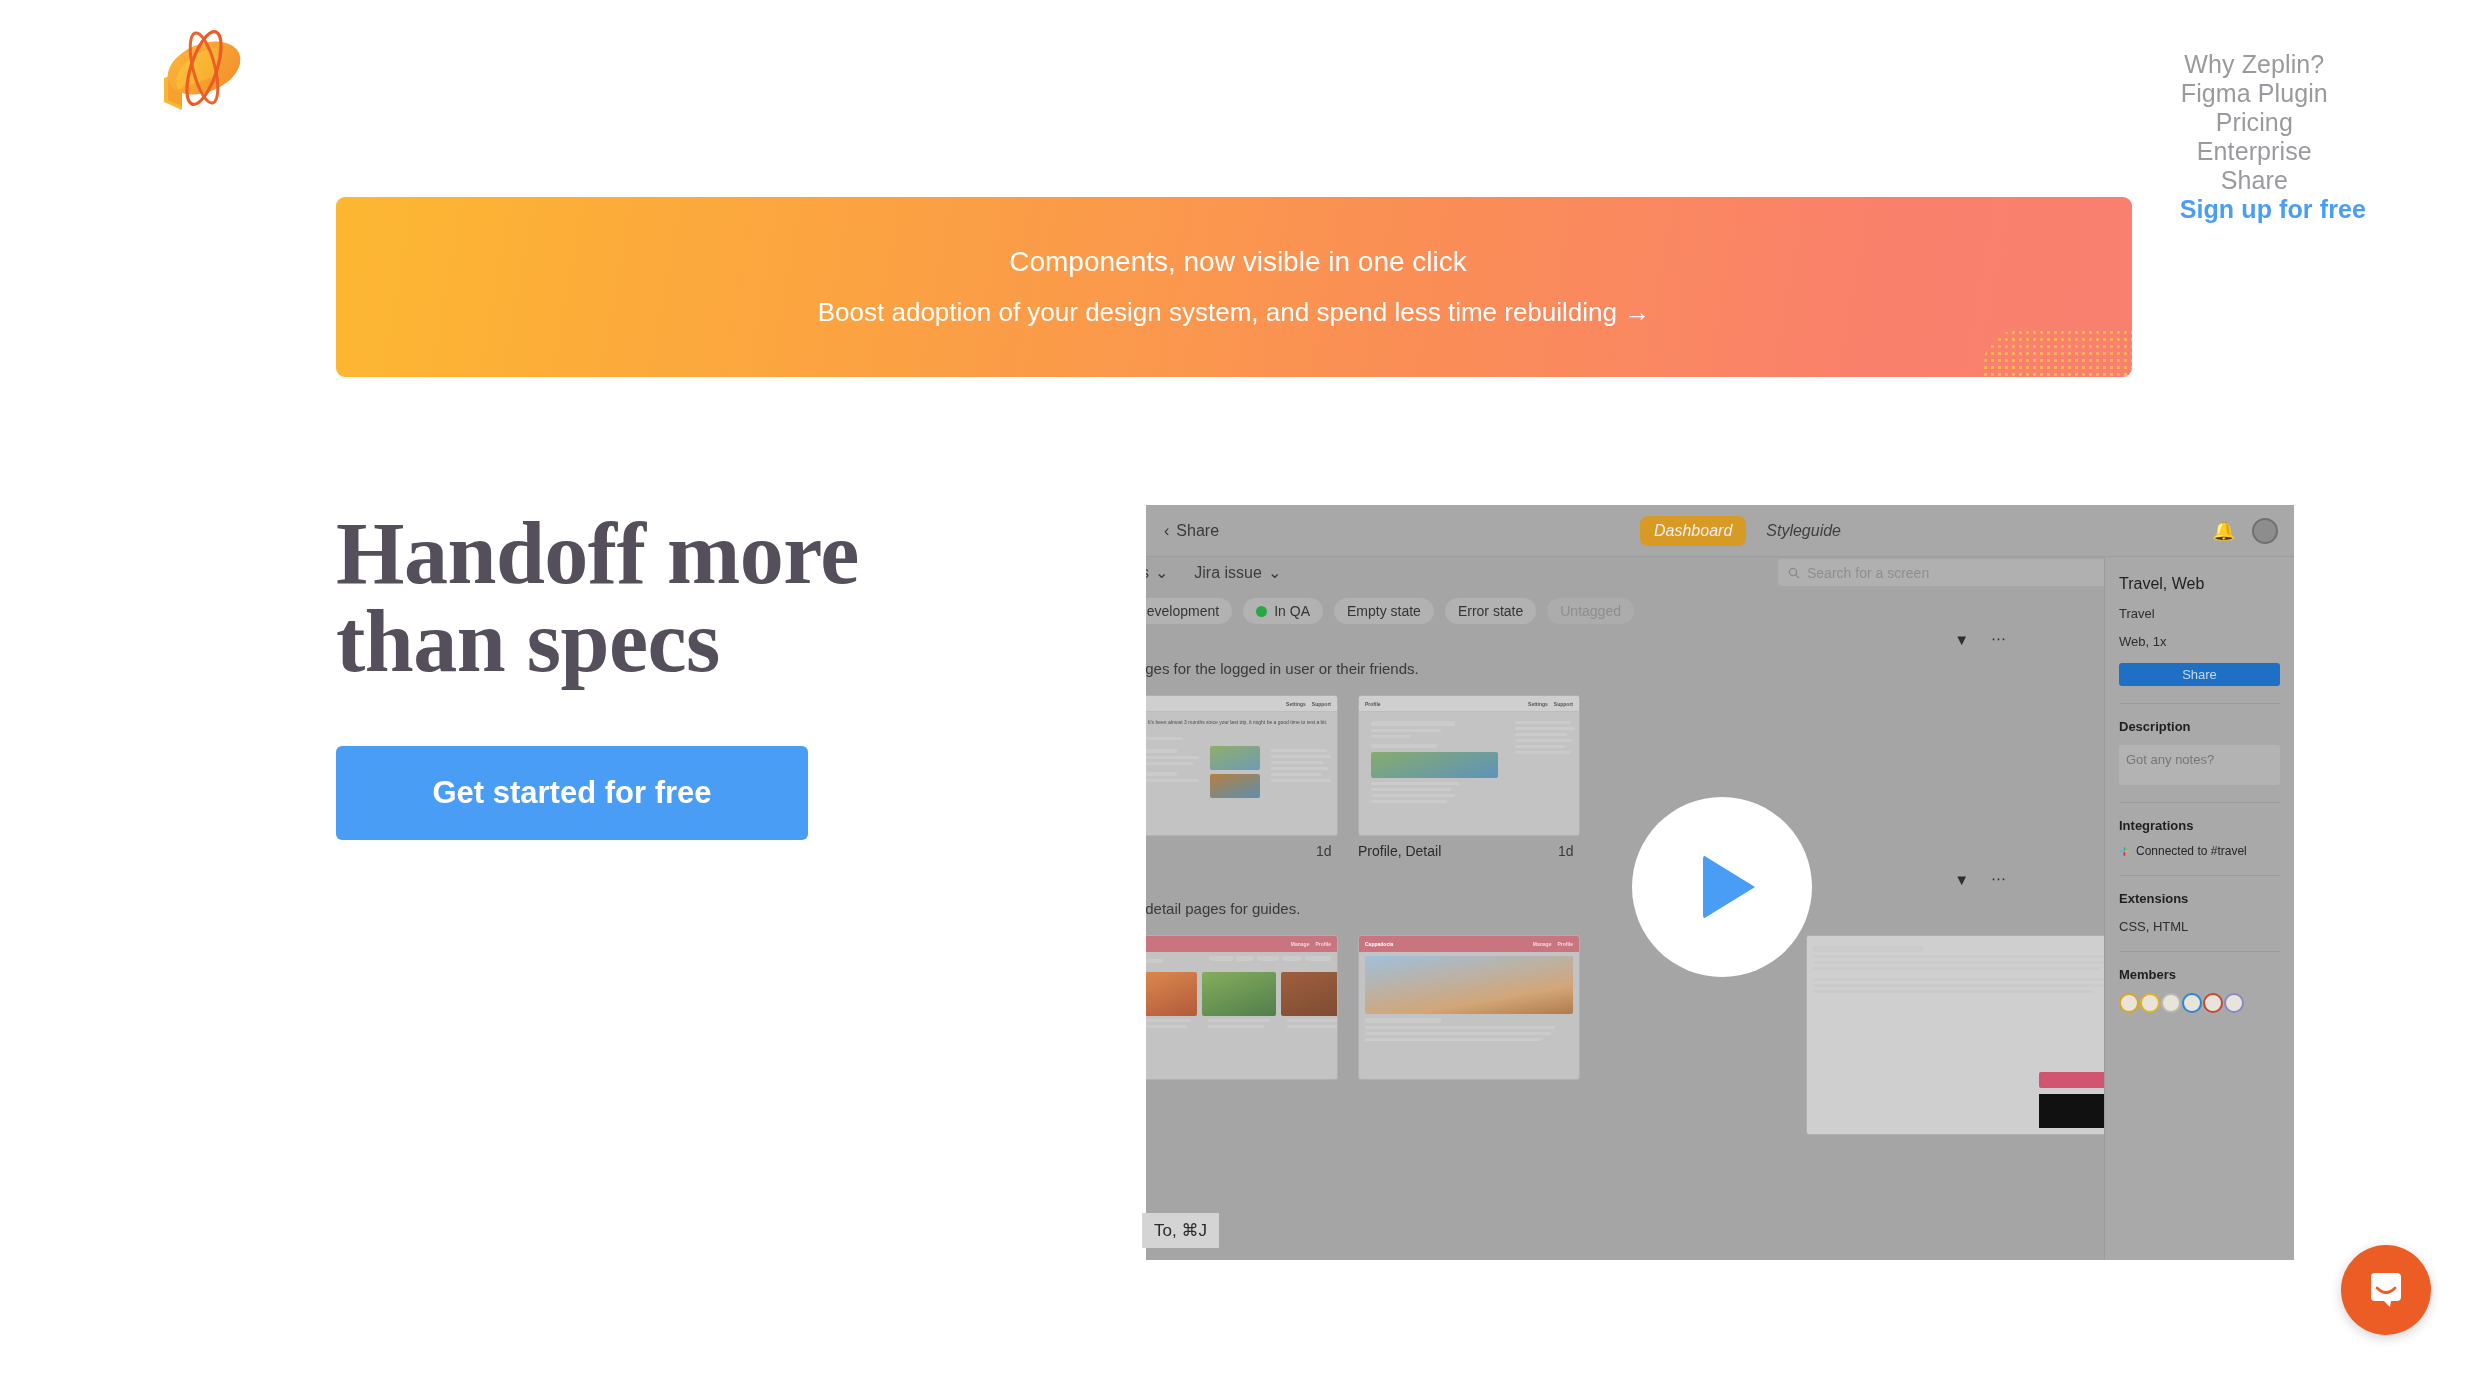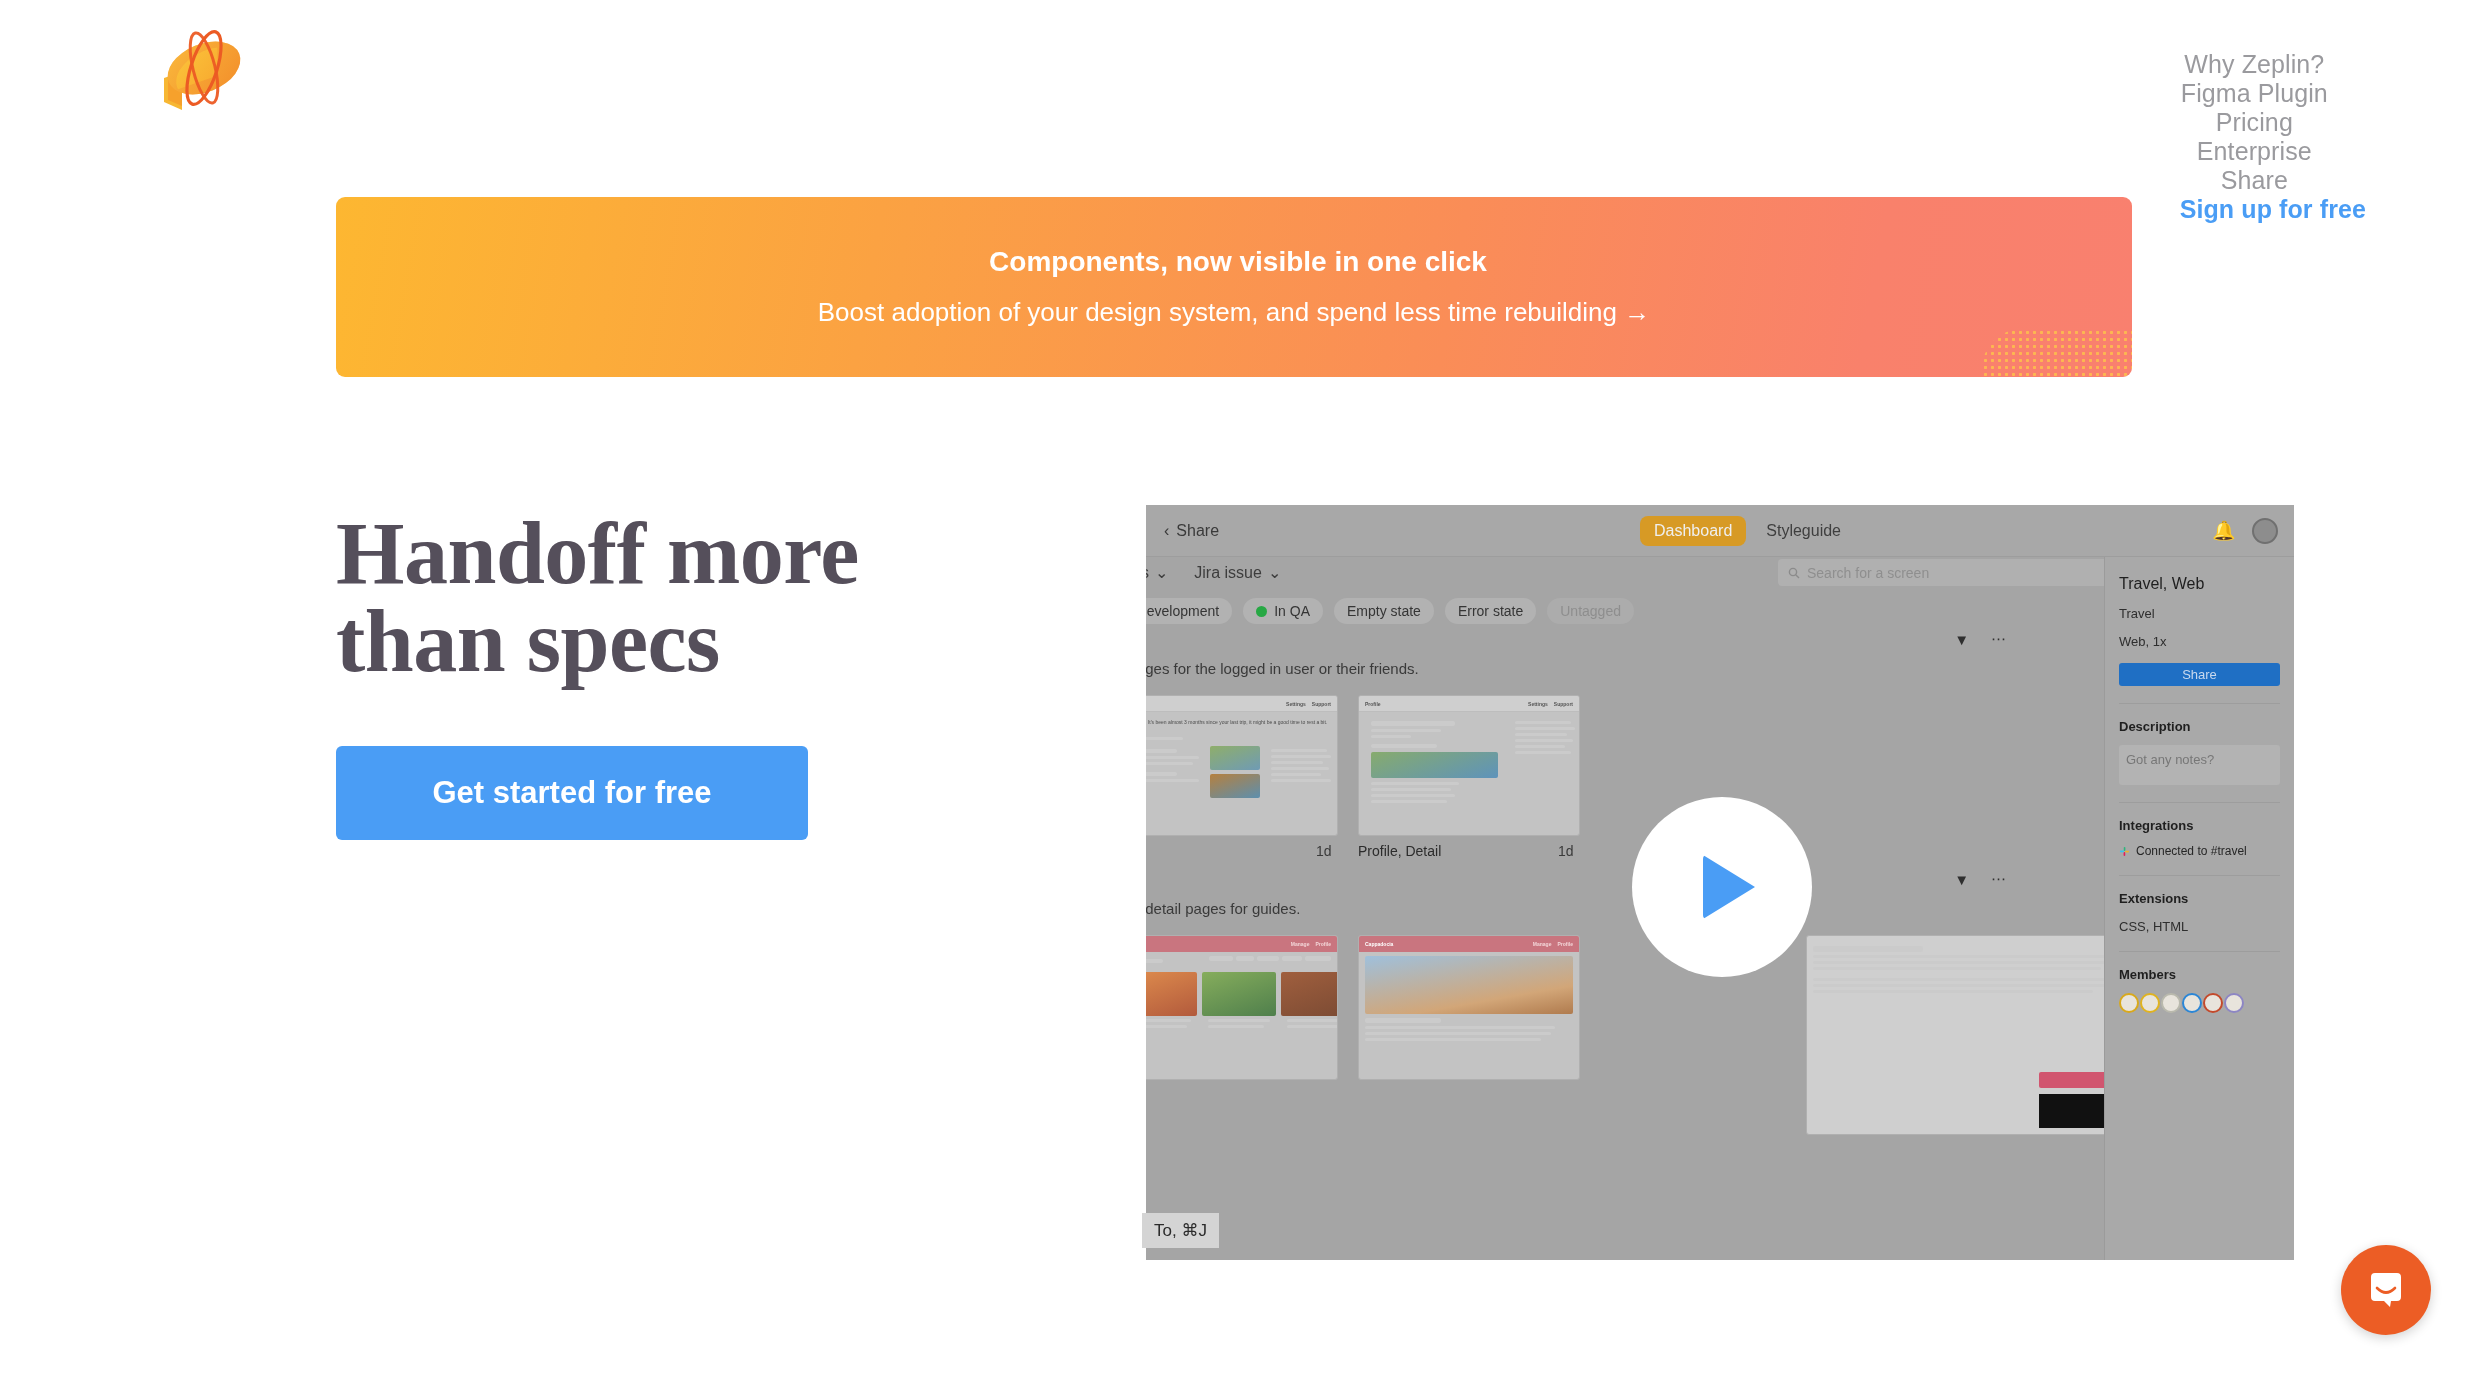--- a/index.html
+++ b/index.html
@@ -54,21 +54,21 @@
   .banner-dots {
     position: absolute;
     right: 0; bottom: 0;
     width: 150px; height: 48px;
     background-image: radial-gradient(#fdc14d 1.4px, transparent 1.5px);
     background-size: 7px 7px;
     border-top-left-radius: 40px;
     opacity: .85;
   }
   .banner-title {
-    color: #ffffff; font-size: 28px; font-weight: bold;
+    color: #ffffff; font-size: 28px; font-weight: normal;
     position: relative; z-index: 2;
     margin-bottom: 19px;
     margin-left: 8px;
   }
   .banner-sub {
     color: #ffffff; font-size: 26px;
     position: relative; z-index: 2;
   }
 
   
@@ -122,20 +122,21 @@
     cursor: pointer;
   }
   .topbar-tabs {
     position: absolute; left: 494px;
     display: flex; align-items: center; gap: 6px;
   }
   .tab {
     font-size: 16px; color: #3f3f3f;
     padding: 6px 14px; border-radius: 8px;
     cursor: pointer;
+    font-style: italic;
   }
   .tab.active { background: #d79a25; color: #efefef; }
   .topbar-right {
     position: absolute; right: 16px;
     display: flex; align-items: center; gap: 16px;
   }
   .bell { font-size: 19px; color: #5a5a5a; cursor: pointer; }
   .top-avatar {
     width: 26px; height: 26px; border-radius: 50%;
     background: #8d8d8d; border: 2px solid #707070;

